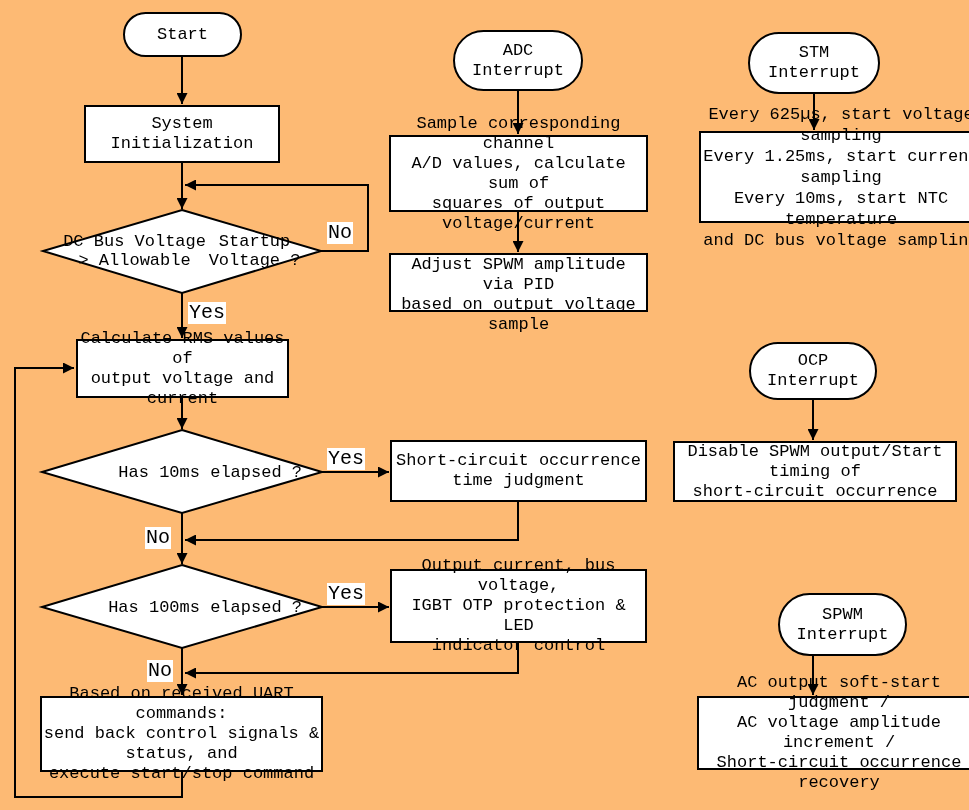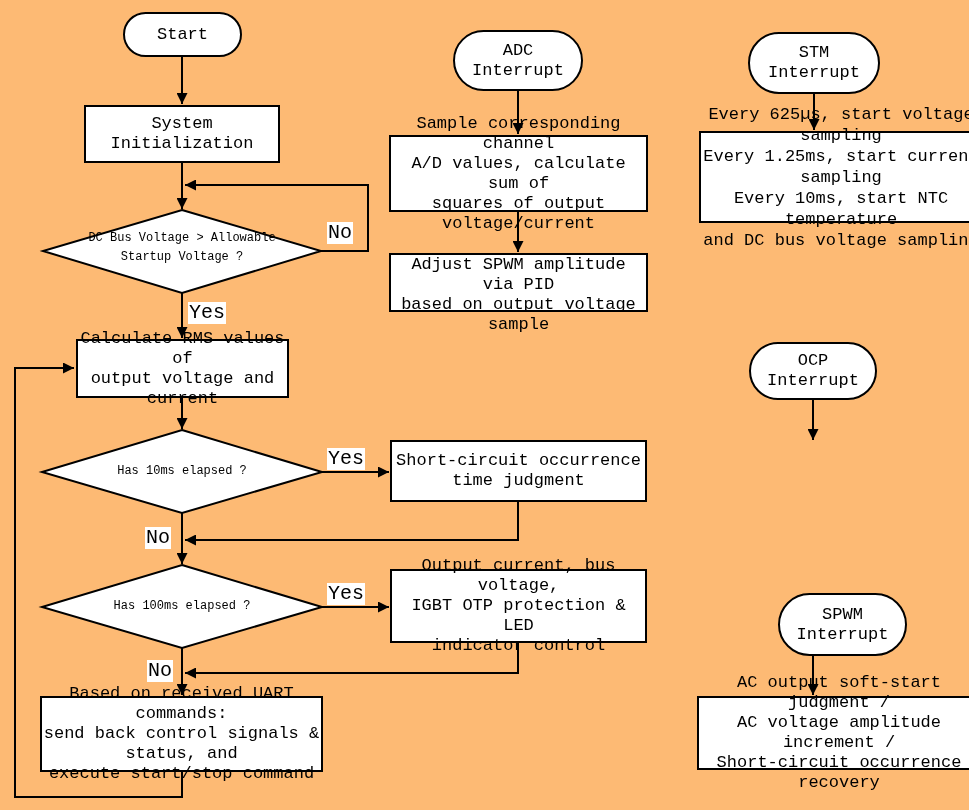--- a/index.html
+++ b/index.html
@@ -28,25 +28,25 @@
     font-size: 17px;
     line-height: 20px;
     background: #ffffff;
   }
   .box { border: 2px solid #000000; }
   .terminal { border: 2px solid #000000; border-radius: 999px; }
   .diamond-text {
     position: absolute;
     box-sizing: border-box;
     display: flex;
-    flex-direction: column;
-    justify-content: flex-start;
+    flex-direction: row;
+    justify-content: flex-end;
     align-items: center;
     text-align: center;
-    font-size: 12px;
+    font-size: 17px;
     line-height: 19px;
     background: transparent;
   }
   .edge-label {
     position: absolute;
     font-size: 20px;
     line-height: 22px;
     background: #ffffff;
     padding: 0 1px;
   }
@@ -155,20 +155,24 @@
     <div>Every 625µs, start voltage sampling</div>
     <div>Every 1.25ms, start current sampling</div>
     <div>Every 10ms, start NTC temperature</div>
     <div>and DC bus voltage sampling</div>
   </div>
 
   <div class="node terminal" style="left:749px; top:342px; width:128px; height:58px;">
     <div>OCP Interrupt</div>
   </div>
 
+  <div class="node box" style="left:673px; top:441px; width:284px; height:61px;">
+    <div>Disable SPWM output/Start timing of</div>
+    <div>short-circuit occurrence</div>
+  </div>
 
   <div class="node terminal" style="left:749px; top:593px; width:129px; height:63px;margin-left:29px;">
     <div>SPWM Interrupt</div>
   </div>
 
   <div class="node box" style="left:697px; top:696px; width:284px; height:74px;">
     <div>AC output soft-start judgment /</div>
     <div>AC voltage amplitude increment /</div>
     <div>Short-circuit occurrence recovery</div>
   </div>

